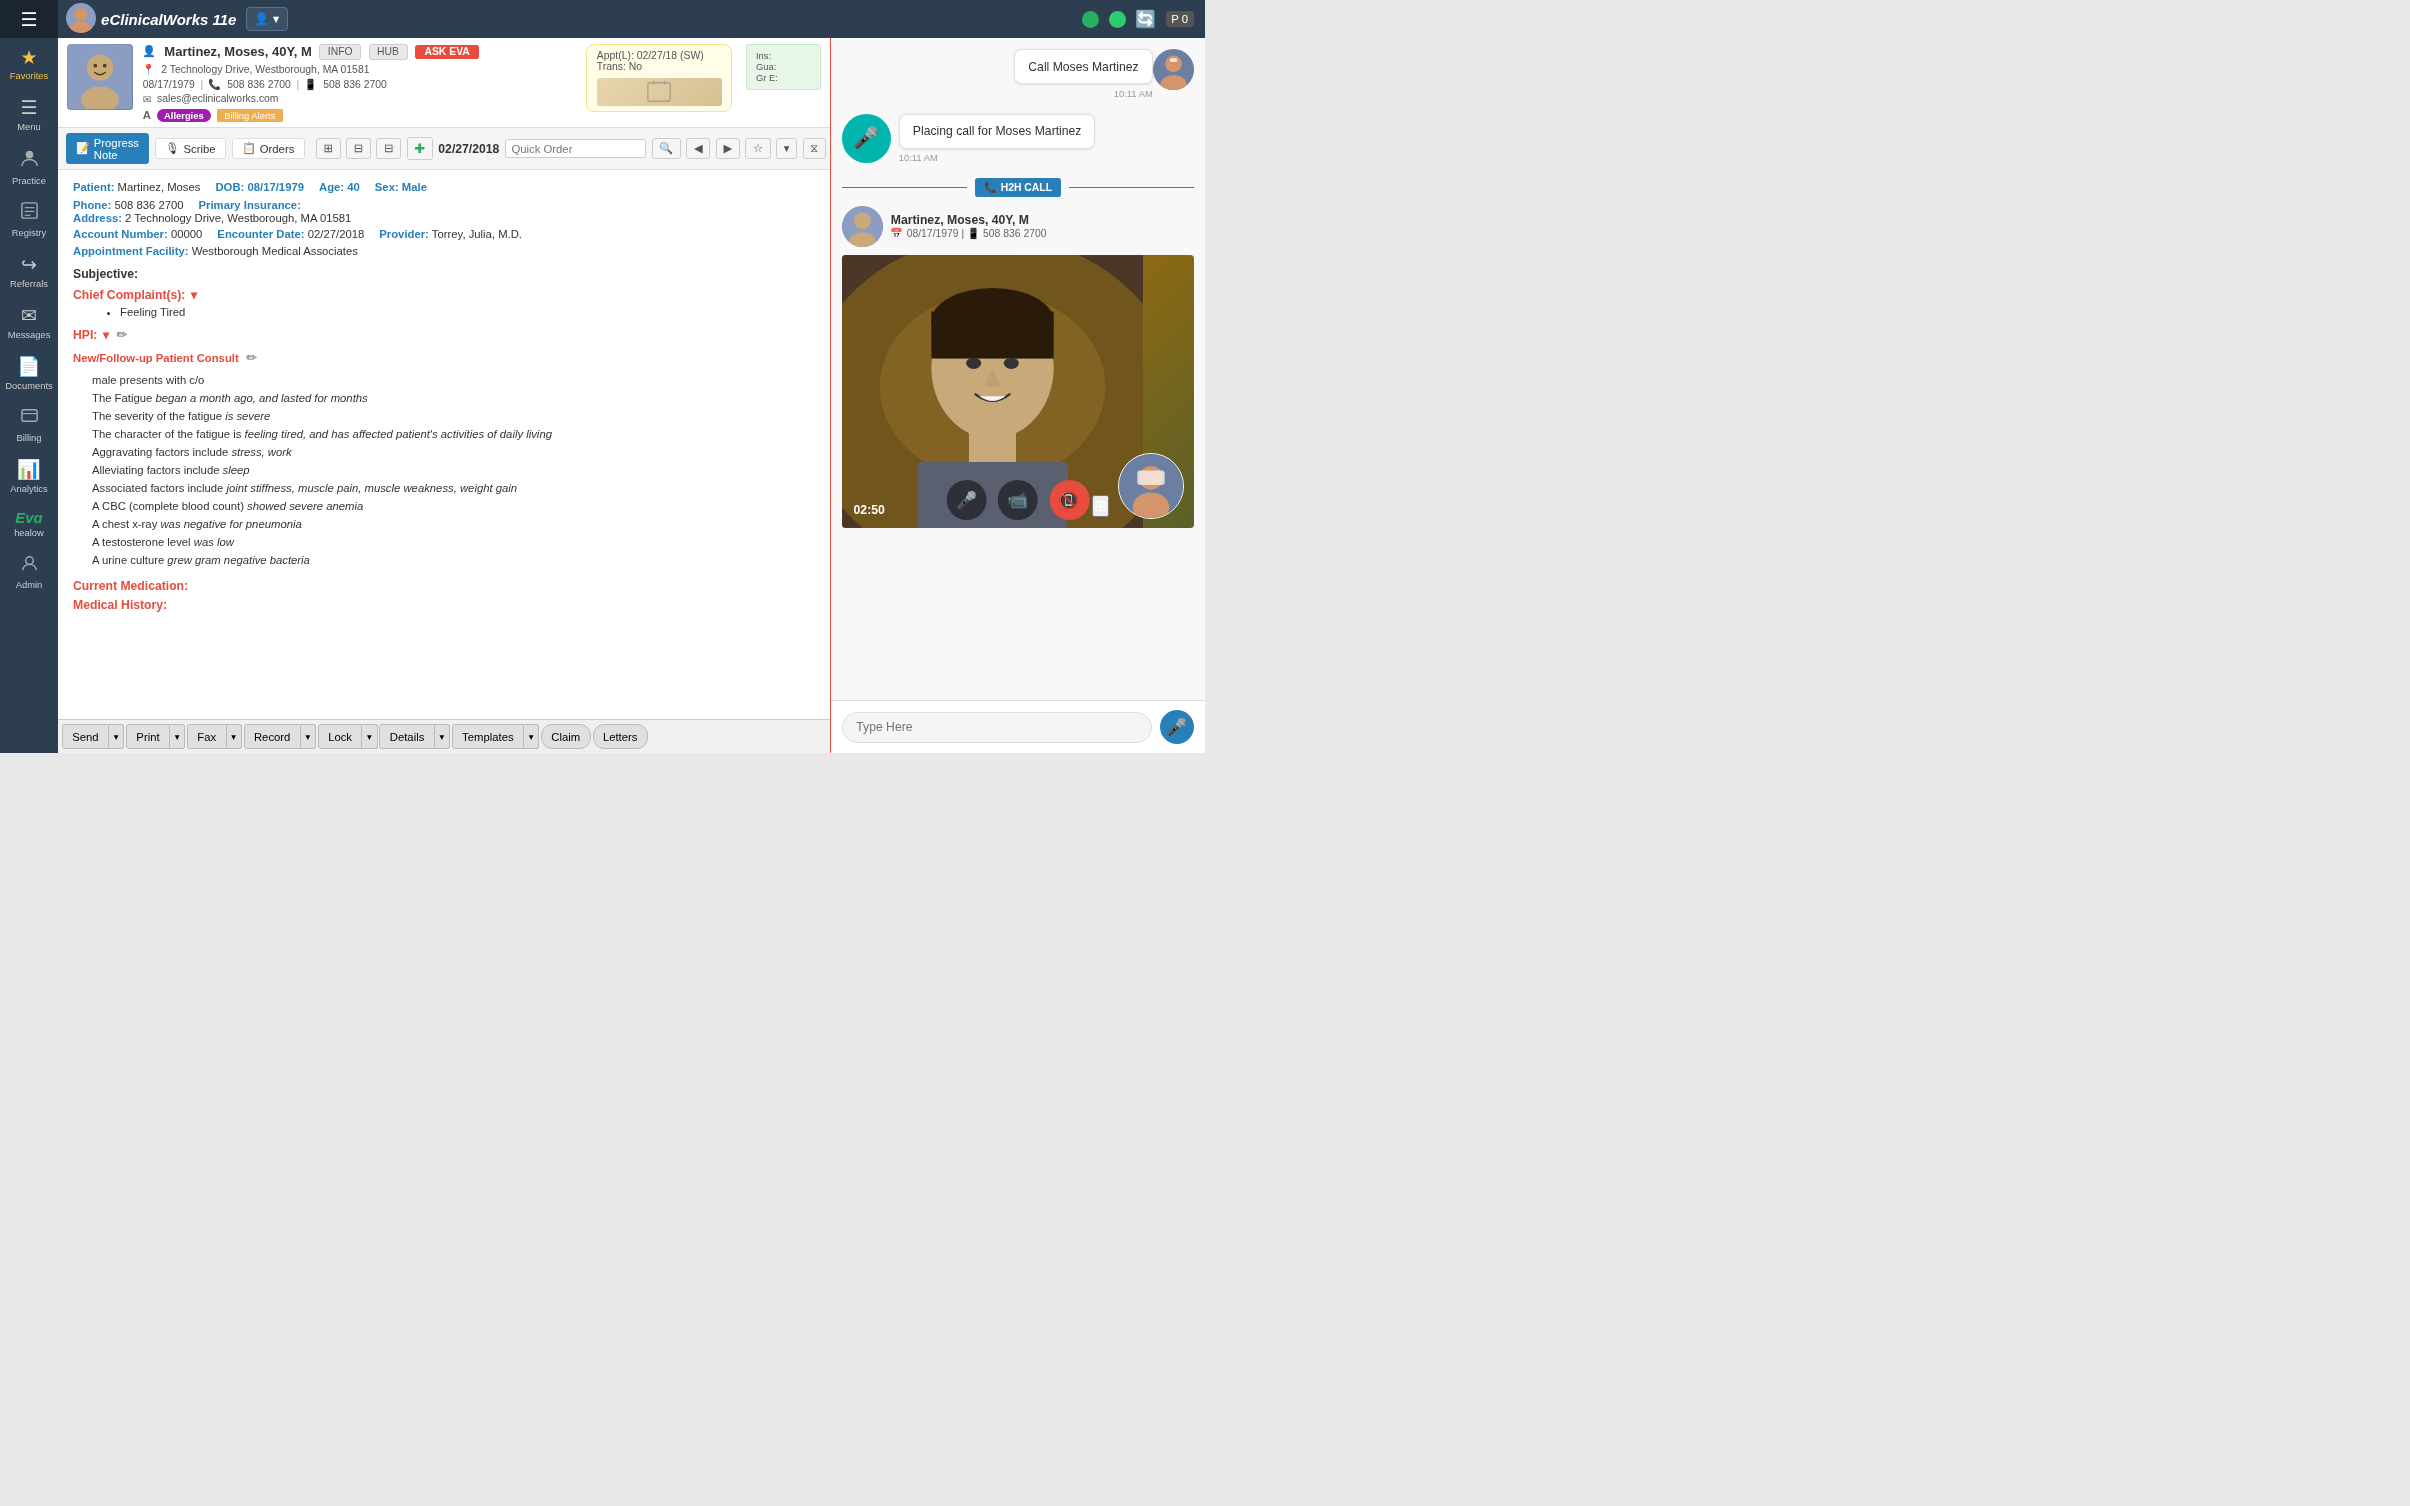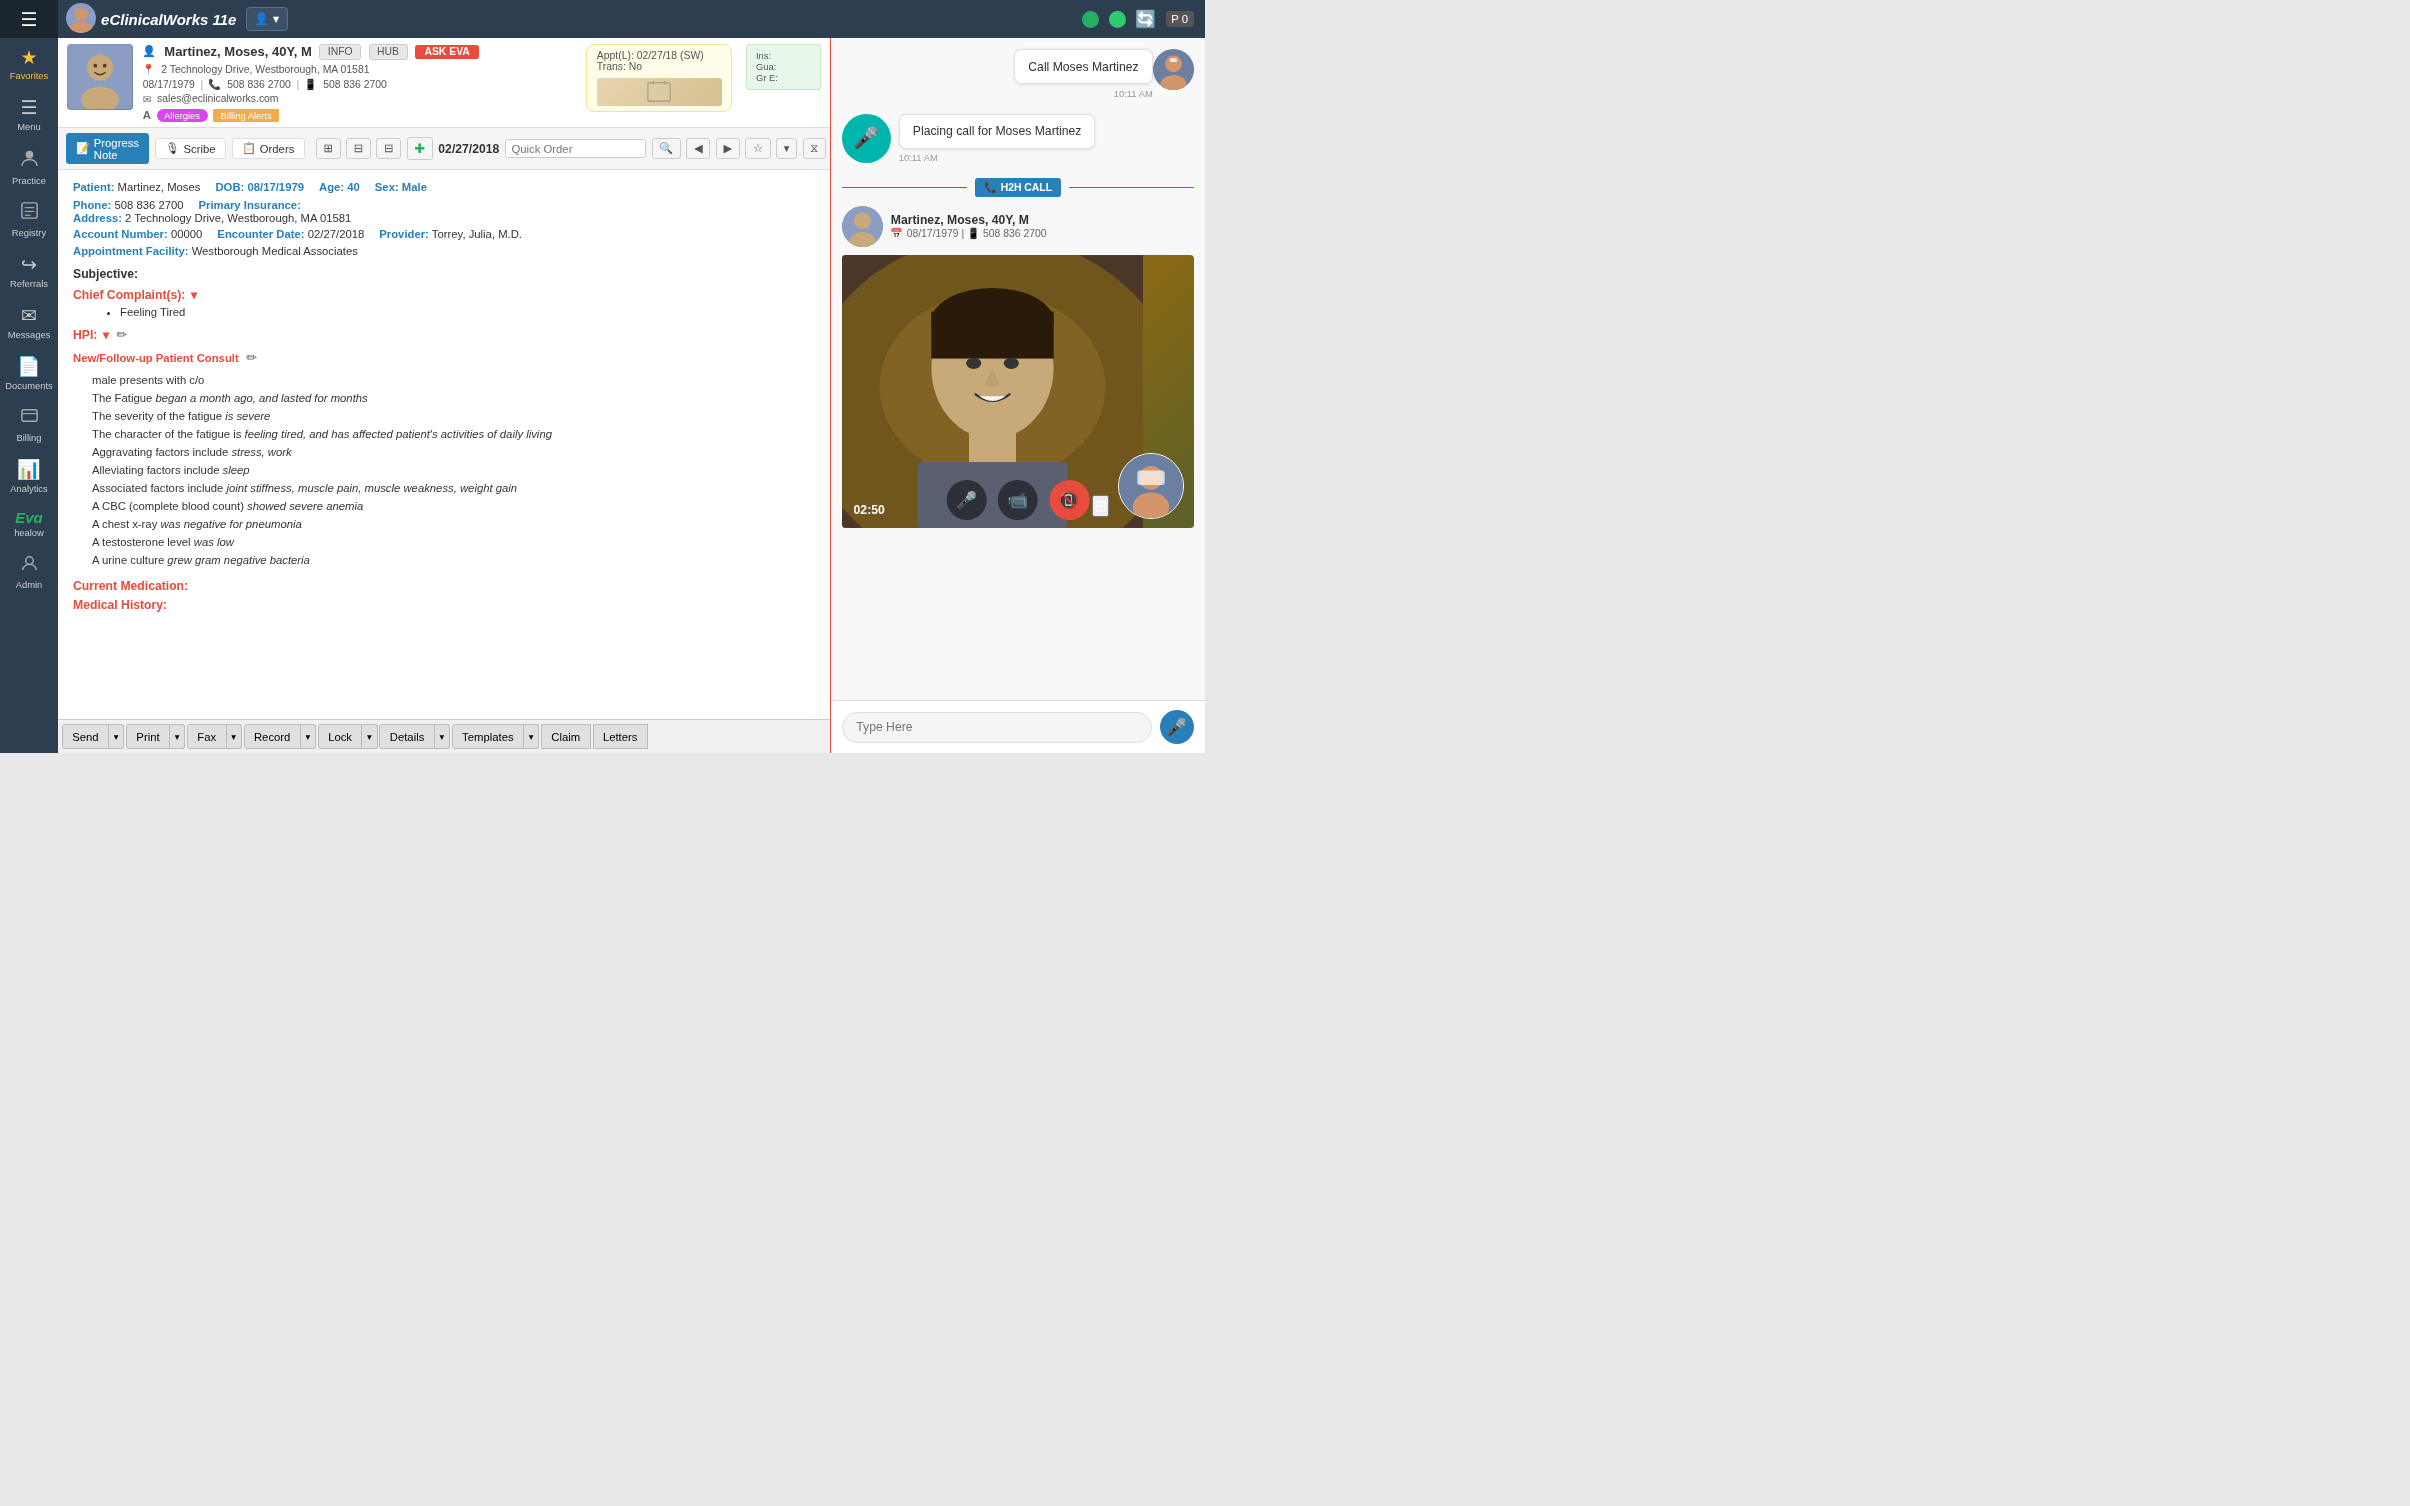--- a/index.html
+++ b/index.html
@@ -146,26 +146,27 @@
       display: flex;
       align-items: center;
       gap: 5.6px;
     }
     .alert-section {
       display: flex;
       gap: 5.6px;
       margin-top: 3.8px;
     }
     .allergy-badge {
-      background: #d946ef;
+      background: #a21caf;
       color: white;
       border-radius: 9.4px;
       padding: 0.9px 7.5px;
       font-size: 9.4px;
       cursor: pointer;
+      font-weight: bold;
     }
     .billing-badge {
       background: #f0ad4e;
       color: white;
       border-radius: 1px;
       padding: 0.9px 7.5px;
       font-size: 9.4px;
       cursor: pointer;
     }
 
@@ -358,21 +359,21 @@
       font-size: 9.4px;
       cursor: pointer;
       height: 24.5px;
       display: flex;
       align-items: center;
     }
     .bottom-btn-single {
       background: #e0e0e0;
       border: 0.9px solid #bbb;
       padding: 3.8px 9.4px;
-      border-radius: 0;
+      border-radius: 11px;
       font-size: 11.3px;
       cursor: pointer;
       height: 24.5px;
       display: flex;
       align-items: center;
     }
 
     
     .eva-panel {
       position: absolute;

